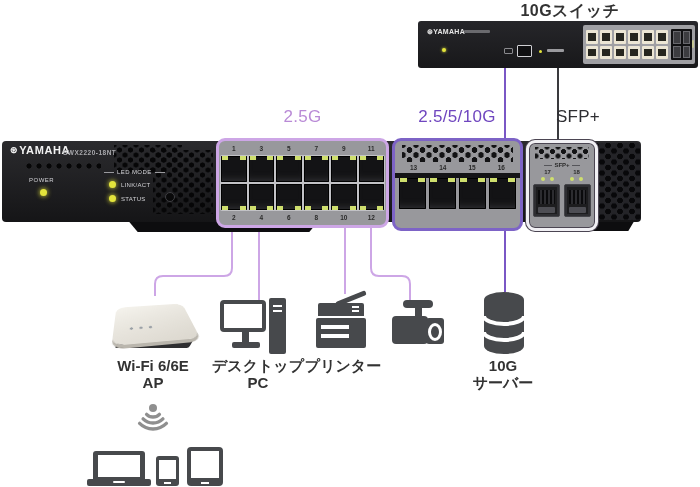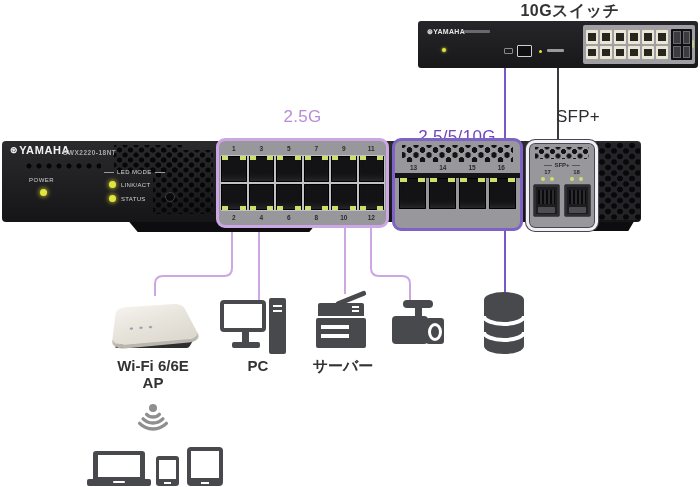--- a/index.html
+++ b/index.html
@@ -82,21 +82,21 @@
   .sw-button{position:absolute;left:163px;top:51px;width:10px;height:10px;border-radius:50%;
     background:#09090a;border:1px solid #3f3f43;}
   .endcap{position:absolute;right:1px;top:2px;width:44px;height:77px;background:#242428;
     border-radius:0 3px 3px 0;background-image:radial-gradient(circle,#08080a 2.6px,transparent 3.1px),
     radial-gradient(circle,#08080a 2.6px,transparent 3.1px);
     background-size:12px 11px,12px 11px;background-position:6px 8px,12px 13.5px;}
 
   
   .grp-label{position:absolute;top:107px;font-weight:normal;font-size:17px;text-align:center;letter-spacing:.3px;}
   .lbl-25g{left:216px;width:173px;color:var(--text-light-purple);}
-  .lbl-10g{left:384px;width:146px;color:var(--text-dark-purple);margin-top:20px;}
+  .lbl-10g{left:384px;width:146px;color:var(--text-dark-purple);}
   .lbl-sfp{left:536px;width:84px;color:#2e2e32;}
 
   
   .grp{position:absolute;background:#98989c;}
   .grp-a{left:216px;top:138px;width:173px;height:90px;border:3px solid var(--accent-light);
     border-radius:9px;padding:1px;}
   .num-row{display:flex;align-items:center;}
   .nc{flex:1;text-align:center;font-size:6.5px;font-weight:bold;color:#2b2b2b;}
   .grp-a .num-row.top{height:13px;}
   .grp-a .num-row.bot{height:12px;}
@@ -390,24 +390,29 @@
     <path d="M2,10 A20,8 0 0 1 42,10 L42,56 A20,8 0 0 1 2,56 Z" fill="#47494c"></path>
     <path d="M2,26 A20,8 0 0 0 42,26" fill="none" stroke="#ffffff" stroke-width="4"></path>
     <path d="M2,42 A20,8 0 0 0 42,42" fill="none" stroke="#ffffff" stroke-width="4"></path>
   </svg>
 
   <div class="dev-label dl-ap">
     <span>Wi-Fi 6/6E</span>
       <span>AP</span>
   </div>
   <div class="dev-label dl-pc">
+    <span>デスクトップ</span>
       <span>PC</span>
   </div>
   <div class="dev-label dl-pr">
-    <span>サーバー</span>
+    <span>プリンター</span>
+  </div>
+  <div class="dev-label dl-srv">
+    <span>10G</span>
+      <span>サーバー</span>
   </div>
 
   <svg class="wifi-svg" width="48" height="36" viewBox="0 0 48 36">
     <circle cx="24" cy="5" r="4" fill="#8f8f8f"></circle>
     <path d="M17.6,11.4 A9,9 0 0 0 30.4,11.4" fill="none" stroke="#8f8f8f" stroke-width="3.4" stroke-linecap="round"></path>
     <path d="M14.1,15.9 A14,14 0 0 0 33.9,15.9" fill="none" stroke="#8f8f8f" stroke-width="3.4" stroke-linecap="round"></path>
     <path d="M10.6,20.4 A19,19 0 0 0 37.4,20.4" fill="none" stroke="#8f8f8f" stroke-width="3.4" stroke-linecap="round"></path>
   </svg>
 
   <div class="laptop">

